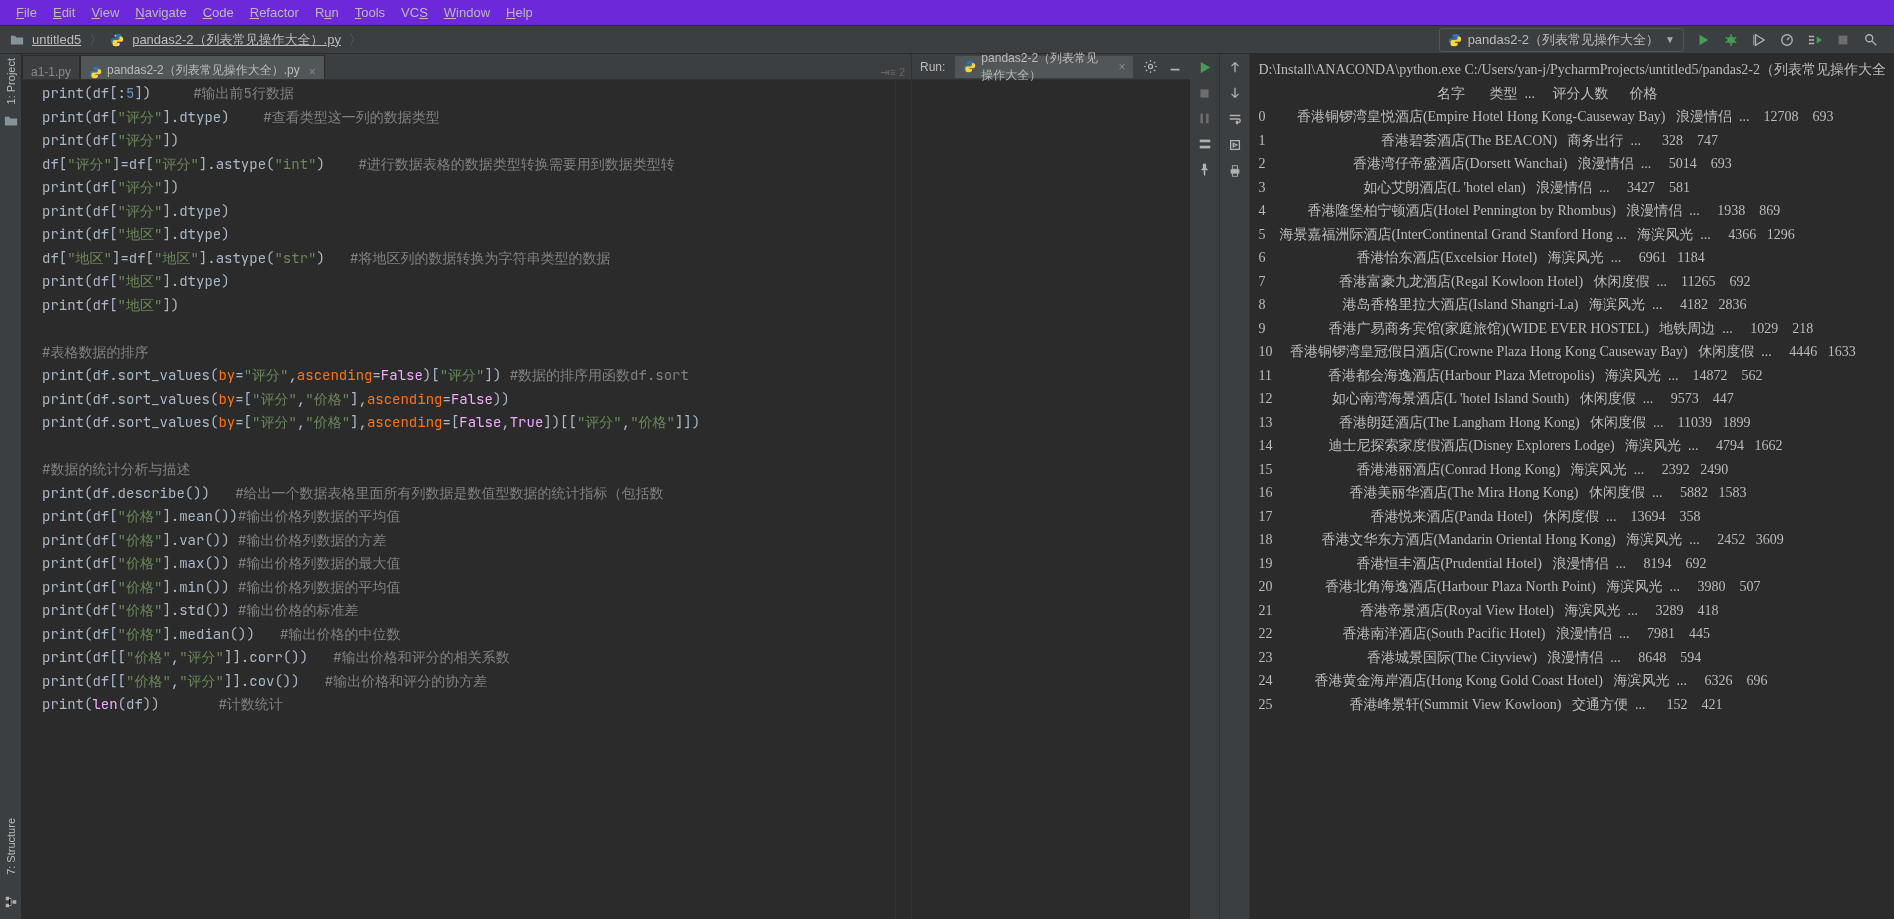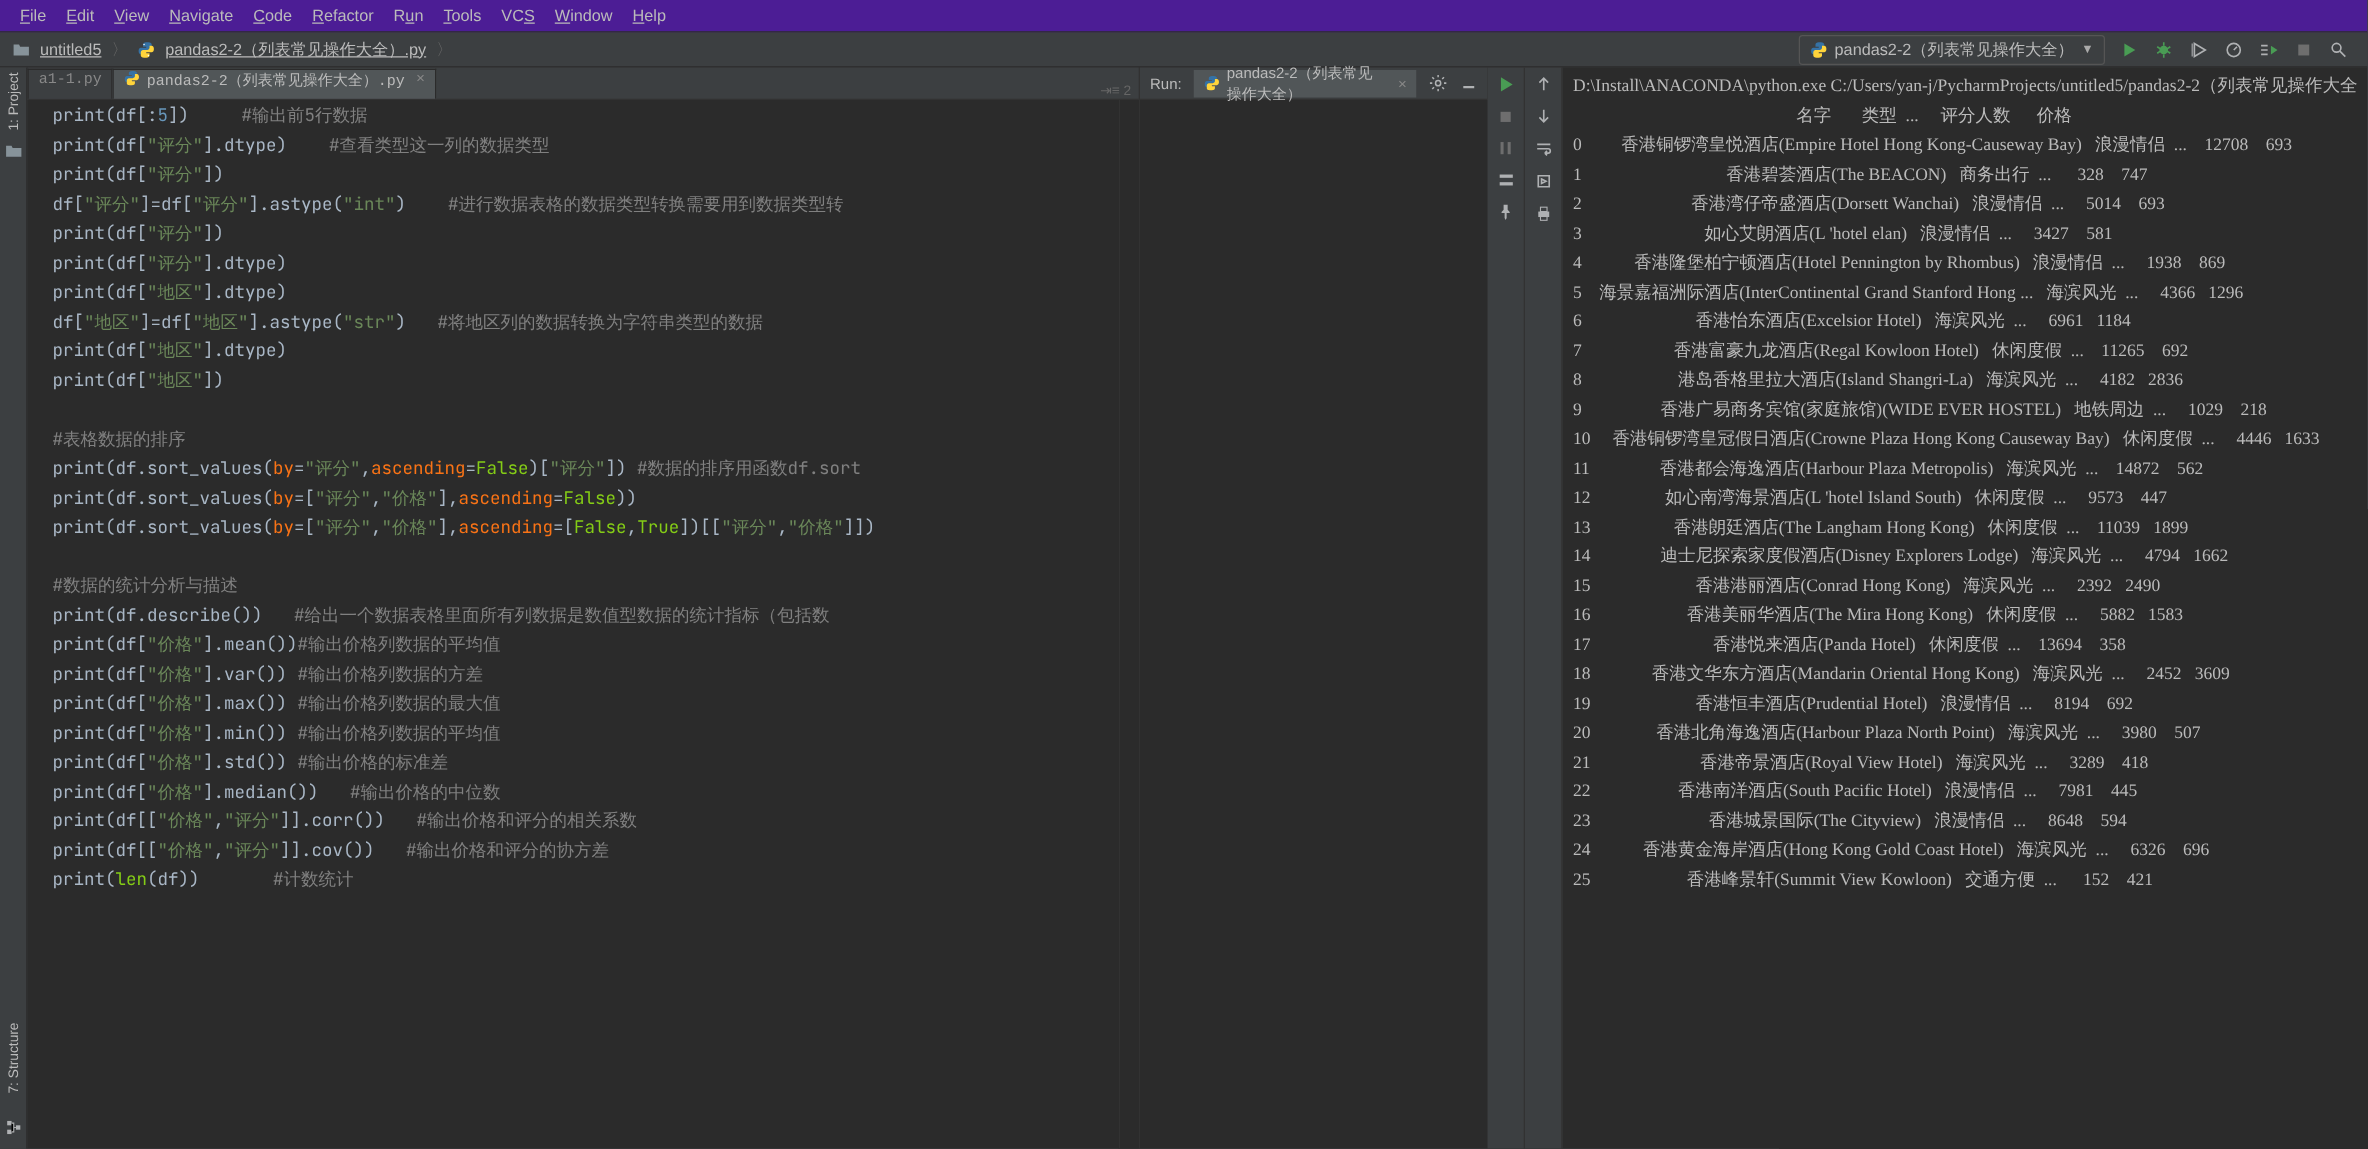--- a/index.html
+++ b/index.html
@@ -7,21 +7,21 @@
   font-family: "Segoe UI", Arial, sans-serif;
   background: #3c3f41;
   color: #bbbbbb;
   font-size: 13px;
   overflow: hidden;
   width: 1894px;
   height: 919px;
 }
 .menubar {
   height: 26px;
-  background: #4c1d95;
+  background: #6d28d9;
   display: flex;
   align-items: center;
   padding: 0 8px;
   border-bottom: 1px solid #2b2b2b;
 }
 .menubar span {
   padding: 3px 8px;
   cursor: pointer;
 }
 .menubar span u { text-decoration: underline; }
@@ -81,27 +81,26 @@
   display:flex;
   align-items:flex-end;
   border-bottom:1px solid #323232;
 }
 .tab {
   height:24px;
   background:#515658;
   border:1px solid #2b2b2b;
   border-bottom:none;
   display:flex;
-  align-items:flex-start;
+  align-items:flex-end;
   padding:0 8px;
   gap:5px;
   font-size:12px;
   color:#bbb;
   cursor:pointer;
-  font-family:Liberation Mono, monospace;
 }
 .tab.inactive { background:#3c3f41; color:#888;}
 .tab .close { color:#888; font-size:12px; margin-left:4px;}
 .tabbar .spacer { flex:1;}
 .tabbar .info { color:#666; font-size:11px; padding:0 6px;}
 
 .code-area {
   flex:1;
   display:flex;
   font-family: "JetBrains Mono","Consolas",monospace;
@@ -125,21 +124,21 @@
   line-height:23.5px;
   color:#a9b7c6;
   white-space:pre;
   overflow:hidden;
 }
 .minimap {
   width:16px;
   background:#2b2b2b;
   border-left:1px solid #323232;
 }
-.kw { color:#84cc16;text-align:center; }
+.kw { color:#f0abfc;text-align:center; }
 .str { color:#6a8759; }
 .num { color:#6897bb; }
 .param { color:#f97316; }
 .comment { color:#808080; }
 .fn { color:#a9b7c6; }
 
 .run-pane {
   flex:1;
   display:flex;
   background:#2b2b2b;

